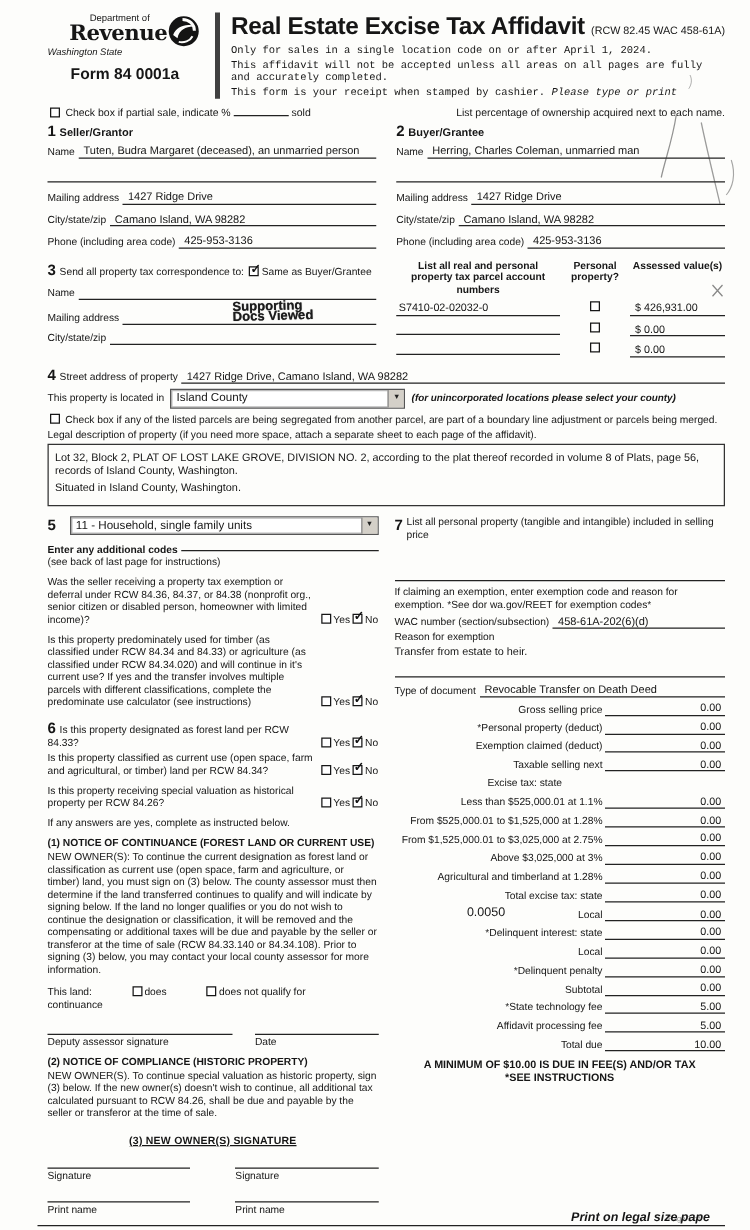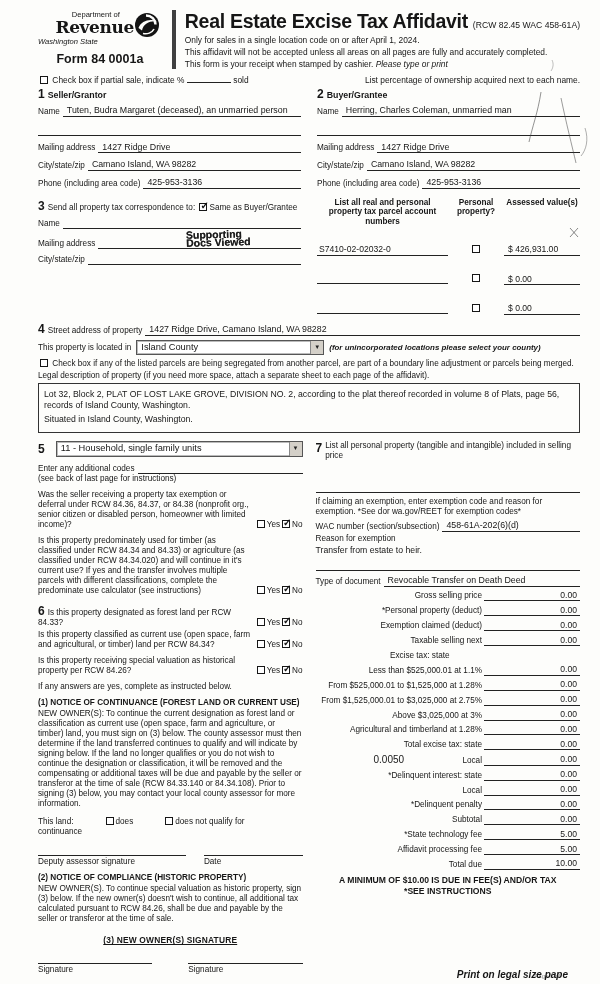--- a/index.html
+++ b/index.html
@@ -21,21 +21,21 @@
   .logo-text { text-align:right; }
   .dept { font-size:7.6px; margin-right:14px; }
   .revenue { font-family:"DejaVu Serif", serif; font-weight:bold; font-size:17px; letter-spacing:-0.4px; margin-top:-2px; }
   .wastate { font-style:italic; font-size:7.6px; margin-top:-1px; }
   .logo-mark { width:26px; height:26px; margin-top:2px; }
   .formnum { font-weight:bold; font-size:12.5px; margin-top:6px; text-align:center; }
   .hdr-right { flex:1; border-left:4px solid #404040; padding-left:9px; }
   .title-line { display:flex; align-items:baseline; gap:5px; }
   .title { font-size:19.5px; font-weight:bold; letter-spacing:-0.3px; white-space:nowrap; }
   .title-ref { font-size:8.6px; white-space:nowrap; }
-  .sub { font-size:8.4px; margin-top:1.5px; }
+  .sub { font-size:8.4px; margin-top:1.5px;font-family:Liberation Mono, monospace; }
   .sub .em { font-style:italic; }
   
   .secnum { font-weight:bold; font-size:12px; margin-right:3px; }
   .shead { font-weight:bold; font-size:8.8px; }
   .cb { display:inline-block; width:8px; height:8px; border:1px solid #161616; background:#fff;
         vertical-align:-1px; margin:0 2px; position:relative; }
   .cb.checked::after { content:"✓"; position:absolute; top:-4px; left:0px; font-size:10px; font-weight:bold; color:#111; }
   .fld { display:flex; align-items:flex-end; margin-top:6px; }
   .fld .fl { white-space:nowrap; padding-right:3px; }
   .fld .fv { flex:1; border-bottom:1px solid #222; padding:0 2px 0 4px; font-size:8.8px; min-height:10px; }
@@ -44,21 +44,21 @@
   .combo .ctxt { padding:1px 5px 1px 4px; font-size:9.3px; white-space:nowrap; }
   .combo .cbtn { width:13px; background:#d4d0c8; border-left:1px solid #888; display:flex; align-items:center; justify-content:center; font-size:6px; color:#222; }
   
   .toprow { display:flex; justify-content:space-between; padding:6px 20px 0 38px; font-size:8.4px; }
   .cols12 { display:flex; gap:16px; padding:2px 20px 0 38px; }
   .cols12 .col { flex:1; min-width:0; }
   
   .ptable { margin-top:9px; }
   .phead { display:flex; font-weight:bold; text-align:center; line-height:1.15; }
   .phead .c1 { flex:1.55; } .phead .c2 { width:56px; } .phead .c3 { width:76px; }
-  .prow { display:flex; align-items:center; margin-top:18px; }
+  .prow { display:flex; align-items:flex-start; margin-top:5px; }
   .prow .c1 { flex:1.55; border-bottom:1px solid #222; padding-left:2px; font-size:8.6px; min-height:10px; }
   .prow .c2 { width:56px; text-align:center; }
   .prow .c3 { width:76px; border-bottom:1px solid #222; padding-left:4px; font-size:8.6px; }
   
   .stampwrap { position:relative; }
   .docstamp { position:absolute; left:148px; top:-8px; font-weight:bold; font-size:10.5px; line-height:7.5px;
               transform:rotate(-1.5deg); color:#1c1c1c; text-shadow:0 0 0.6px #444; z-index:2; }
   
   .sec4 { padding:7px 20px 0 38px; }
   .s4row { display:flex; align-items:flex-end; }
@@ -69,21 +69,21 @@
   .legallabel { margin-top:2px; }
   .legalbox { border:1px solid #333; margin-top:2px; padding:2px 5px 5px; font-size:8.7px; min-height:50px; }
   .legalbox div { margin-top:3px; }
   
   .main { display:flex; gap:13px; padding:8px 20px 0 38px; }
   .lc { flex:1; min-width:0; }
   .rc { flex:1; min-width:0; }
   .q { display:flex; margin-top:6px; }
   .qt { flex:1; padding-right:3px; }
   .yn { white-space:nowrap; align-self:flex-end; }
-  .codes { display:flex; align-items:flex-end; margin-top:7px; }
+  .codes { display:flex; align-items:center; margin-top:7px;font-weight:bold; }
   .codes .fv { flex:1; border-bottom:1px solid #222; }
   .ntitle { font-weight:bold; margin-top:6px; }
   .nbody { margin-top:1px; }
   .tl { display:flex; gap:30px; margin-top:8px; }
   .dep { display:flex; gap:18px; margin-top:18px; }
   .dp1 { flex:1.5; } .dp2 { flex:1; }
   .tline { border-top:1px solid #222; padding-top:1px; }
   .sig3 { text-align:center; font-weight:bold; text-decoration:underline; margin-top:11px; font-size:8.4px; letter-spacing:0.2px; }
   .nsig { display:flex; gap:36px; margin-top:17px; }
   .nsig > div { flex:1; }

